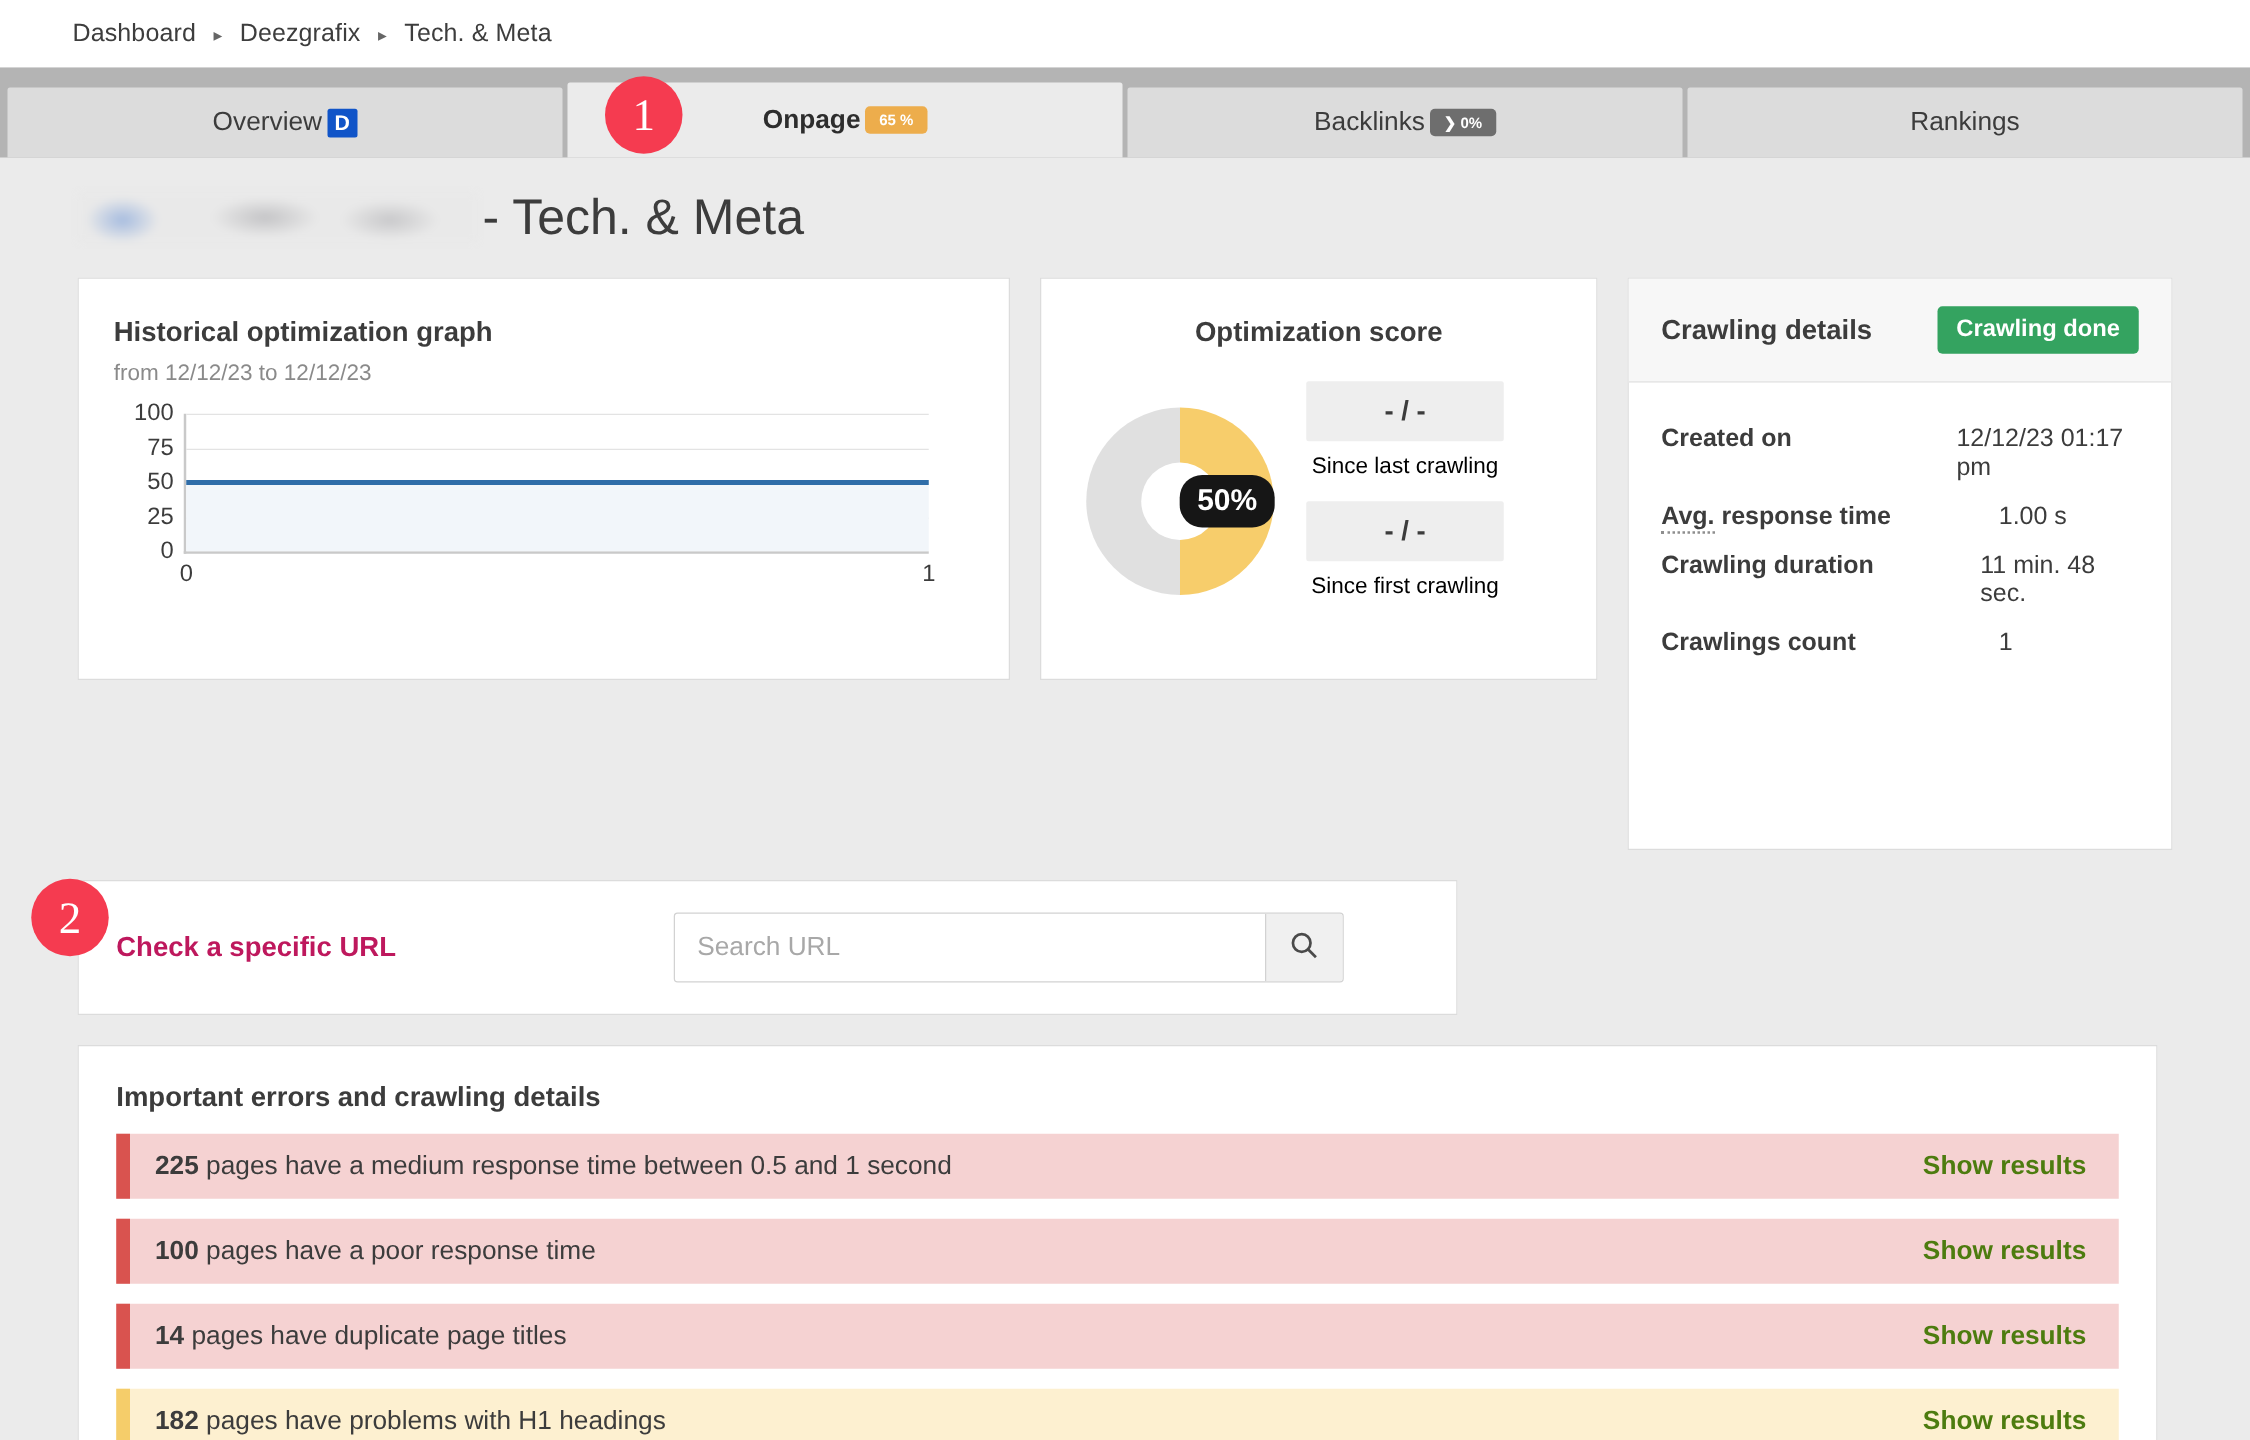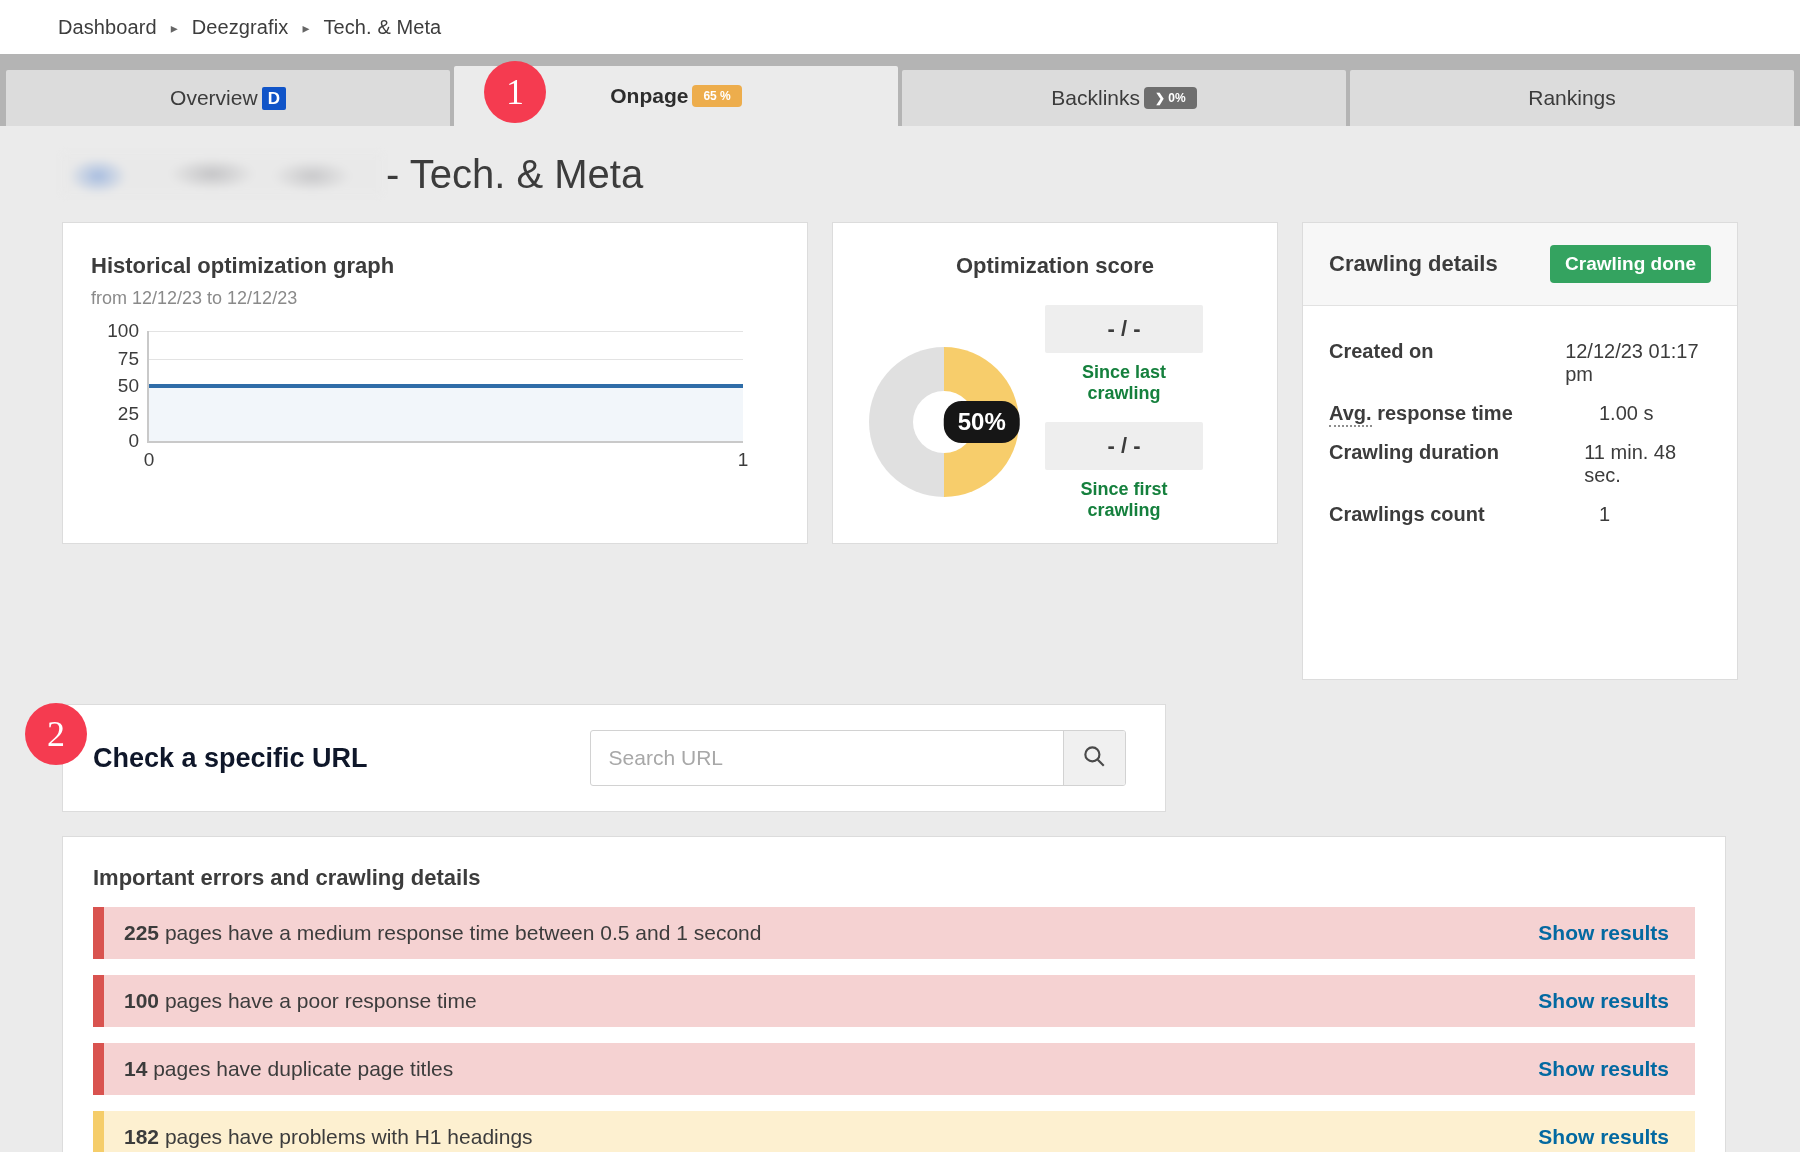--- a/index.html
+++ b/index.html
@@ -185,21 +185,21 @@
     white-space: nowrap;
   }
   .score-stats { margin-left: 26px; }
   .stat-box {
     background: #eeeeee;
     text-align: center;
     font-size: 22px; font-weight: bold; color: #3c3c3c;
     padding: 11px 0; width: 158px;
     border-radius: 2px;
   }
-  .stat-caption { font-size: 18px; color: #15803d; text-align: center; width: 158px; margin: 9px 0 18px 0; font-weight: bold; }
+  .stat-caption { font-size: 18px; color: #000000; text-align: center; width: 158px; margin: 9px 0 18px 0; }
 
   
   .card-crawl { min-height: 458px; }
   .crawl-head {
     background: #f7f7f7;
     border-bottom: 1px solid #e2e2e2;
     padding: 22px 26px;
     display: flex; align-items: center; justify-content: space-between;
   }
   .crawl-badge {
@@ -214,21 +214,21 @@
   .crawl-val { font-size: 20px; color: #3c3c3c; }
 
   
   .card-url {
     margin-top: 24px;
     width: 1104px;
     height: 108px;
     display: flex; align-items: center;
     padding: 0 30px;
   }
-  .url-label { font-size: 27px; font-weight: bold; color: #0f172a; }
+  .url-label { font-size: 22px; font-weight: bold; color: #be185d; }
   .url-input-wrap {
     margin-left: 222px;
     display: flex;
     width: 536px; height: 56px;
     border: 1px solid #d2d2d2;
     border-radius: 3px;
     overflow: hidden;
     background: #fff;
   }
   .url-input {
@@ -258,21 +258,21 @@
     margin-top: 16px;
     height: 52px;
     display: flex; align-items: center;
     padding-right: 26px;
     position: relative;
   }
   .err-row .bar { width: 11px; height: 100%; flex: 0 0 11px; }
   .err-row .txt { flex: 1; font-size: 21px; color: #3c3c3c; padding-left: 20px; }
   .err-row .txt b { font-weight: bold; }
   .err-row .link {
-    font-size: 21px; font-weight: bold; color: #0369a1;
+    font-size: 21px; font-weight: bold; color: #4d7c0f;
     cursor: pointer; white-space: nowrap;
   }
   .sev-error   { background: #f5d2d2; }
   .sev-error   .bar { background: #d9534f; }
   .sev-warning { background: #fdf0d0; }
   .sev-warning .bar { background: #f5cd6a; }
 </style>
 </head>
 <body>
 

